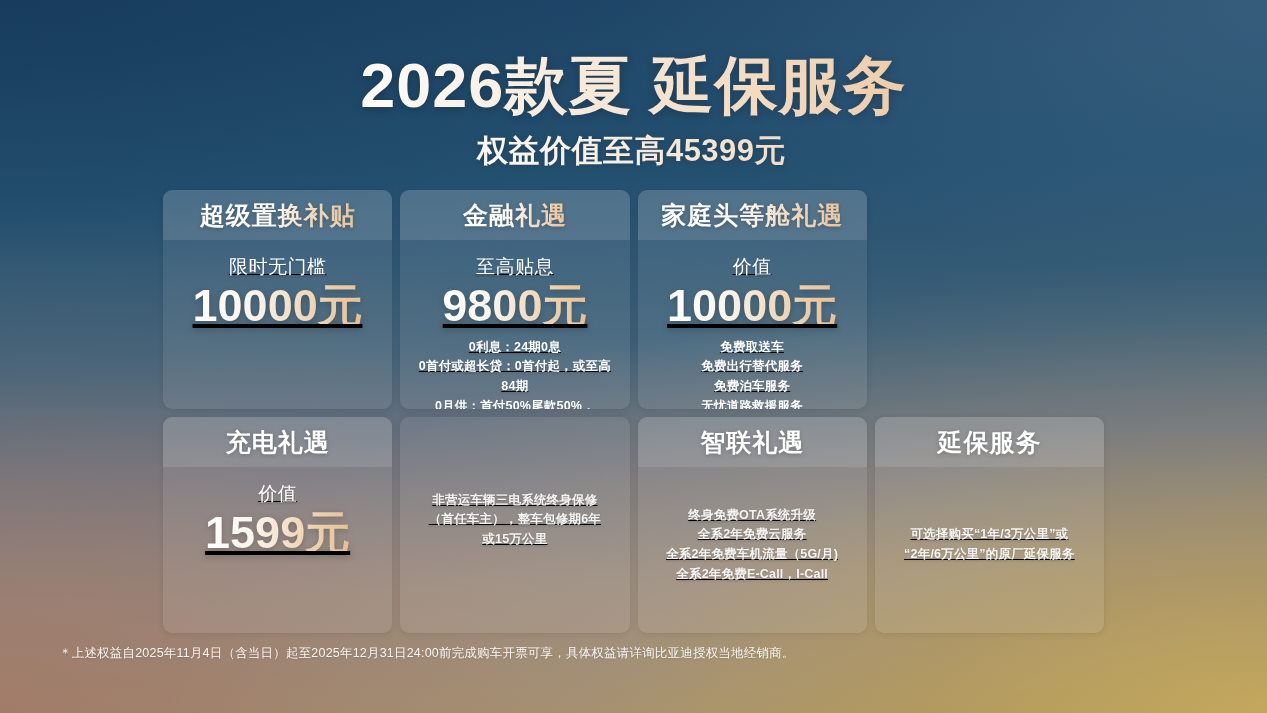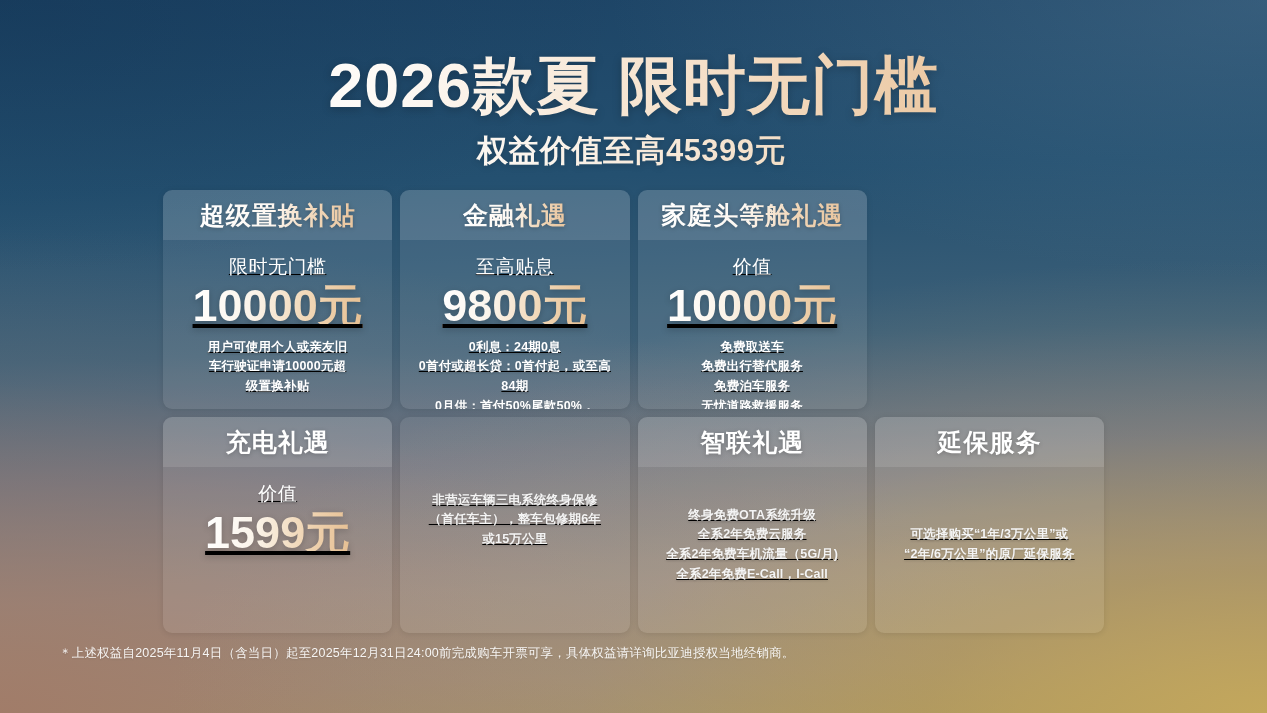--- a/index.html
+++ b/index.html
@@ -171,36 +171,33 @@
     text-align: left;
   }
 </style>
 </head>
 <body>
 
 <div id="poster">
   <div class="layer">
 
     <div class="header">
-      <h1 class="main-title">2026款夏 限时无门槛</h1>
+      <h1 class="main-title">2026款夏 延保服务</h1>
       <div class="sub-title">权益价值至高45399元</div>
     </div>
 
     <div class="grid row1">
 
       <div class="card">
         <div class="card-head">
           <span class="card-head-title">超级置换补贴</span>
         </div>
         <div class="card-body">
           <div class="label">限时无门槛</div>
           <div class="amount">10000元</div>
-          <div class="desc">用户可使用个人或亲友旧
-车行驶证申请10000元超
-级置换补贴</div>
         </div>
       </div>
 
 
       <div class="card">
         <div class="card-head">
           <span class="card-head-title">金融礼遇</span>
         </div>
         <div class="card-body">
           <div class="label">至高贴息</div>

